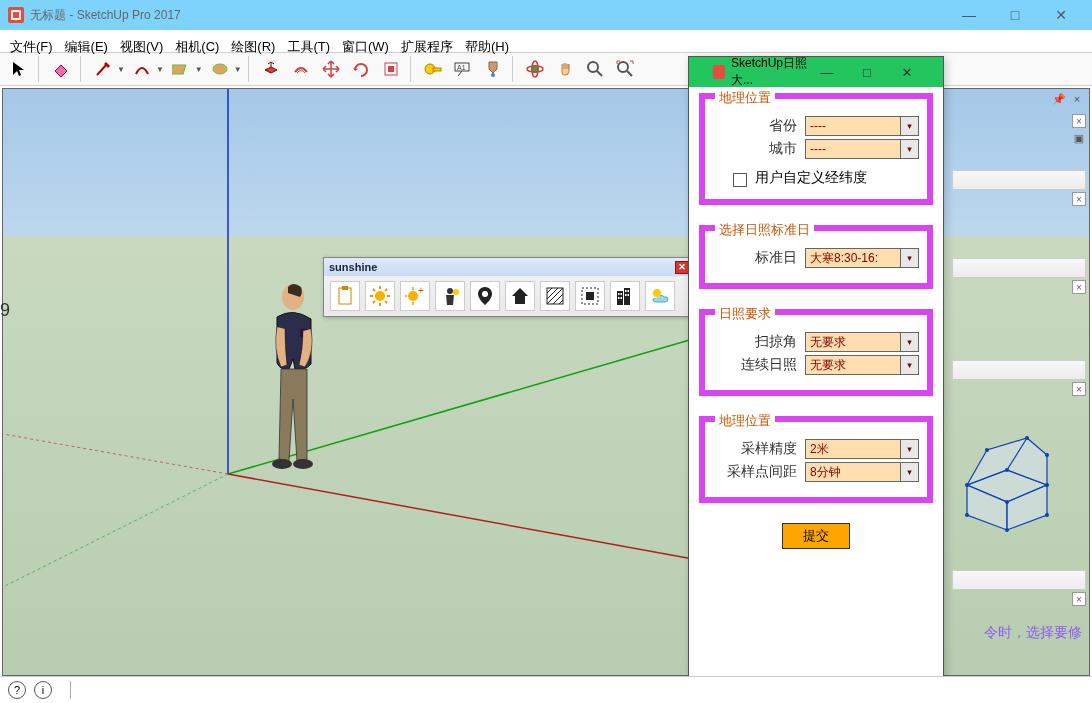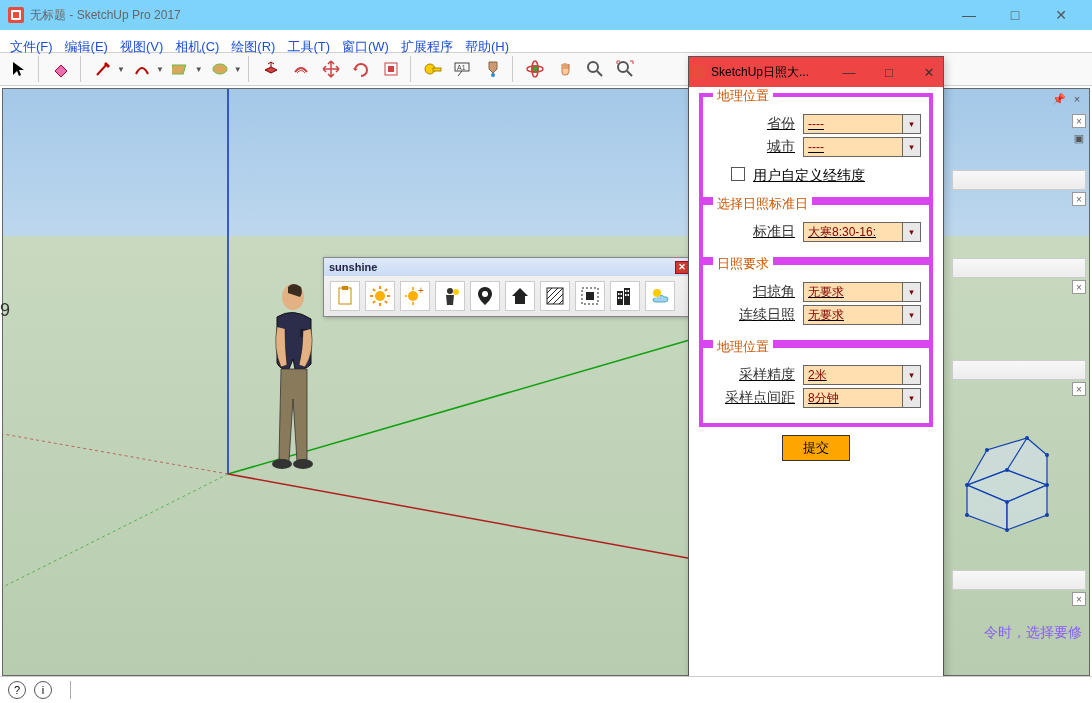--- a/index.html
+++ b/index.html
@@ -8,21 +8,21 @@
 
 .titlebar { height: 30px; display: flex; align-items: center; padding: 0 8px; background: #7dd3fc; }
 .titlebar .app-icon { width: 16px; height: 16px; background: #e74c3c; border-radius: 2px; margin-right: 6px; position: relative; }
 .titlebar .app-icon::after { content: ""; position: absolute; left: 3px; top: 3px; width: 6px; height: 6px; border: 2px solid #fff; border-radius: 1px; }
 .titlebar .title { color: #666; font-size: 12px; }
 .titlebar .win-controls { margin-left: auto; display: flex; }
 .titlebar .win-controls div { width: 46px; height: 30px; display: flex; align-items: center; justify-content: center; color: #555; font-size: 14px; }
 
 
 .menubar { height: 22px; display: flex; align-items: center; padding: 0 4px; }
-.menubar .menu-item { padding: 2px 6px; color: #1d4ed8; font-size: 13px; margin-top: 11px; }
+.menubar .menu-item { padding: 2px 6px; color: #000000; font-size: 13px; margin-top: 11px; }
 
 
 .toolbar { height: 34px; border-top: 1px solid #d0d0d0; border-bottom: 1px solid #d0d0d0; display: flex; align-items: center; padding: 0 6px; gap: 4px; background: #f9f9f9; }
 .toolbar .tb-btn { width: 26px; height: 26px; display: flex; align-items: center; justify-content: center; }
 .toolbar .sep { width: 4px; height: 26px; border-left: 1px solid #ccc; margin: 0 2px; }
 .toolbar .dd { font-size: 8px; color: #555; margin-left: -3px; }
 
 
 .viewport { position: absolute; left: 2px; top: 88px; width: 1088px; height: 588px; background: linear-gradient(to bottom, #a4c8e8 0%, #bdd7ee 25%, #c8d9c0 25%, #b8cdb0 100%); overflow: hidden; border: 1px solid #666; }
 .viewport svg.ground { position: absolute; left: 0; top: 0; width: 100%; height: 100%; }
@@ -30,32 +30,32 @@
 
 
 .sunshine-tb { position: absolute; left: 320px; top: 168px; width: 372px; background: linear-gradient(#f4f4f4,#e9e9e9); border: 1px solid #888; box-shadow: 1px 1px 4px rgba(0,0,0,.25); }
 .sunshine-tb .stb-title { background: linear-gradient(#dfe9f8,#c9dbf4); height: 18px; display: flex; align-items: center; padding: 0 5px; font-weight: bold; font-size: 11px; color: #224; }
 .sunshine-tb .stb-title .stb-close { margin-left: auto; width: 14px; height: 13px; background: #cc3b2e; color: #fff; display: flex; align-items: center; justify-content: center; font-size: 9px; border:1px solid #a02; }
 .sunshine-tb .stb-body { display: flex; padding: 5px 6px; gap: 5px; }
 .sunshine-tb .stb-btn { width: 30px; height: 30px; display:flex; align-items:center; justify-content:center; background:#fff; border:1px solid #ccc; }
 
 
 .dialog { position: absolute; left: 688px; top: 56px; width: 256px; height: 624px; background: #fff; border: 1px solid #555; box-shadow: 2px 2px 8px rgba(0,0,0,.2); }
-.dialog .dlg-title { height: 30px; display: flex; align-items: center; padding: 0 2px; font-size: 12px; background: #ef4444; }
+.dialog .dlg-title { height: 30px; display: flex; align-items: center; padding: 0 24px; font-size: 12px; background: #22c55e; }
 .dialog .dlg-title .dlg-icon { width: 14px; height: 14px; background:#e74c3c; border-radius:2px; margin-right:6px; }
 .dialog .dlg-title .dlg-controls { margin-left: auto; display: flex; gap: 16px; }
 .dialog .dlg-title .dlg-controls span { width: 24px; text-align:center; color:#333; font-size: 13px; }
 .dialog .dlg-body { padding: 6px 10px; }
-.fieldset { border: 4px solid #d946ef; padding: 14px 8px 12px; position: relative; text-decoration: underline; }
+.fieldset { border: 6px solid #d946ef; margin-bottom: 20px; padding: 14px 8px 12px; position: relative; }
 .fieldset .legend { position: absolute; top: -10px; left: 10px; background: #fff; padding: 0 4px; color: #cc5500; font-size: 13px; }
 .fieldset .row { display: flex; align-items: center; margin: 3px 0; }
 .fieldset .row label { width: 92px; text-align: right; padding-right: 8px; font-size: 14px; color: #333; }
 .fieldset .row .sel { flex: 1; height: 20px; background: #ffdfb0; border: 1px solid #666; display: flex; align-items: center; padding: 0 4px; font-size: 12px; color: #800000; position: relative; }
 .fieldset .row .sel .caret { position: absolute; right: 0; top: 0; width: 18px; height: 18px; background: #e8e8e8; border-left: 1px solid #666; display:flex; align-items:center; justify-content:center; font-size:9px; }
-.fieldset .chk-row { display:flex; align-items:flex-start; margin-top:10px; padding-left: 20px; font-size: 14px; }
+.fieldset .chk-row { display:flex; align-items:flex-end; margin-top:10px; padding-left: 20px; font-size: 14px; }
 .fieldset .chk-row .chk { width:14px; height:14px; border:1px solid #555; margin-right:8px; }
 .submit-btn { margin: 8px auto 0; display: block; background: #ffa500; border: 1px solid #333; padding: 3px 20px; font-size: 13px; }
 
 
 .tray-pin { position:absolute; right:8px; top:92px; display:flex; gap:4px; }
 .tray-pin span { width:14px; height:14px; font-size:11px; color:#555; display:flex; align-items:center; justify-content:center; }
 .tray-close { position:absolute; right:6px; width:14px; height:14px; background:#fff; border:1px solid #999; font-size:10px; display:flex; align-items:center; justify-content:center; color:#666; }
 .tray-stub { position:absolute; right:6px; width:134px; height:20px; background:linear-gradient(#f8f8f8,#ececec); border:1px solid #ccc; }
 .tray-text { position:absolute; right:10px; font-size:14px; color:#8b5cf6; }
 .cube-sketch { position:absolute; right:30px; top:430px; }

